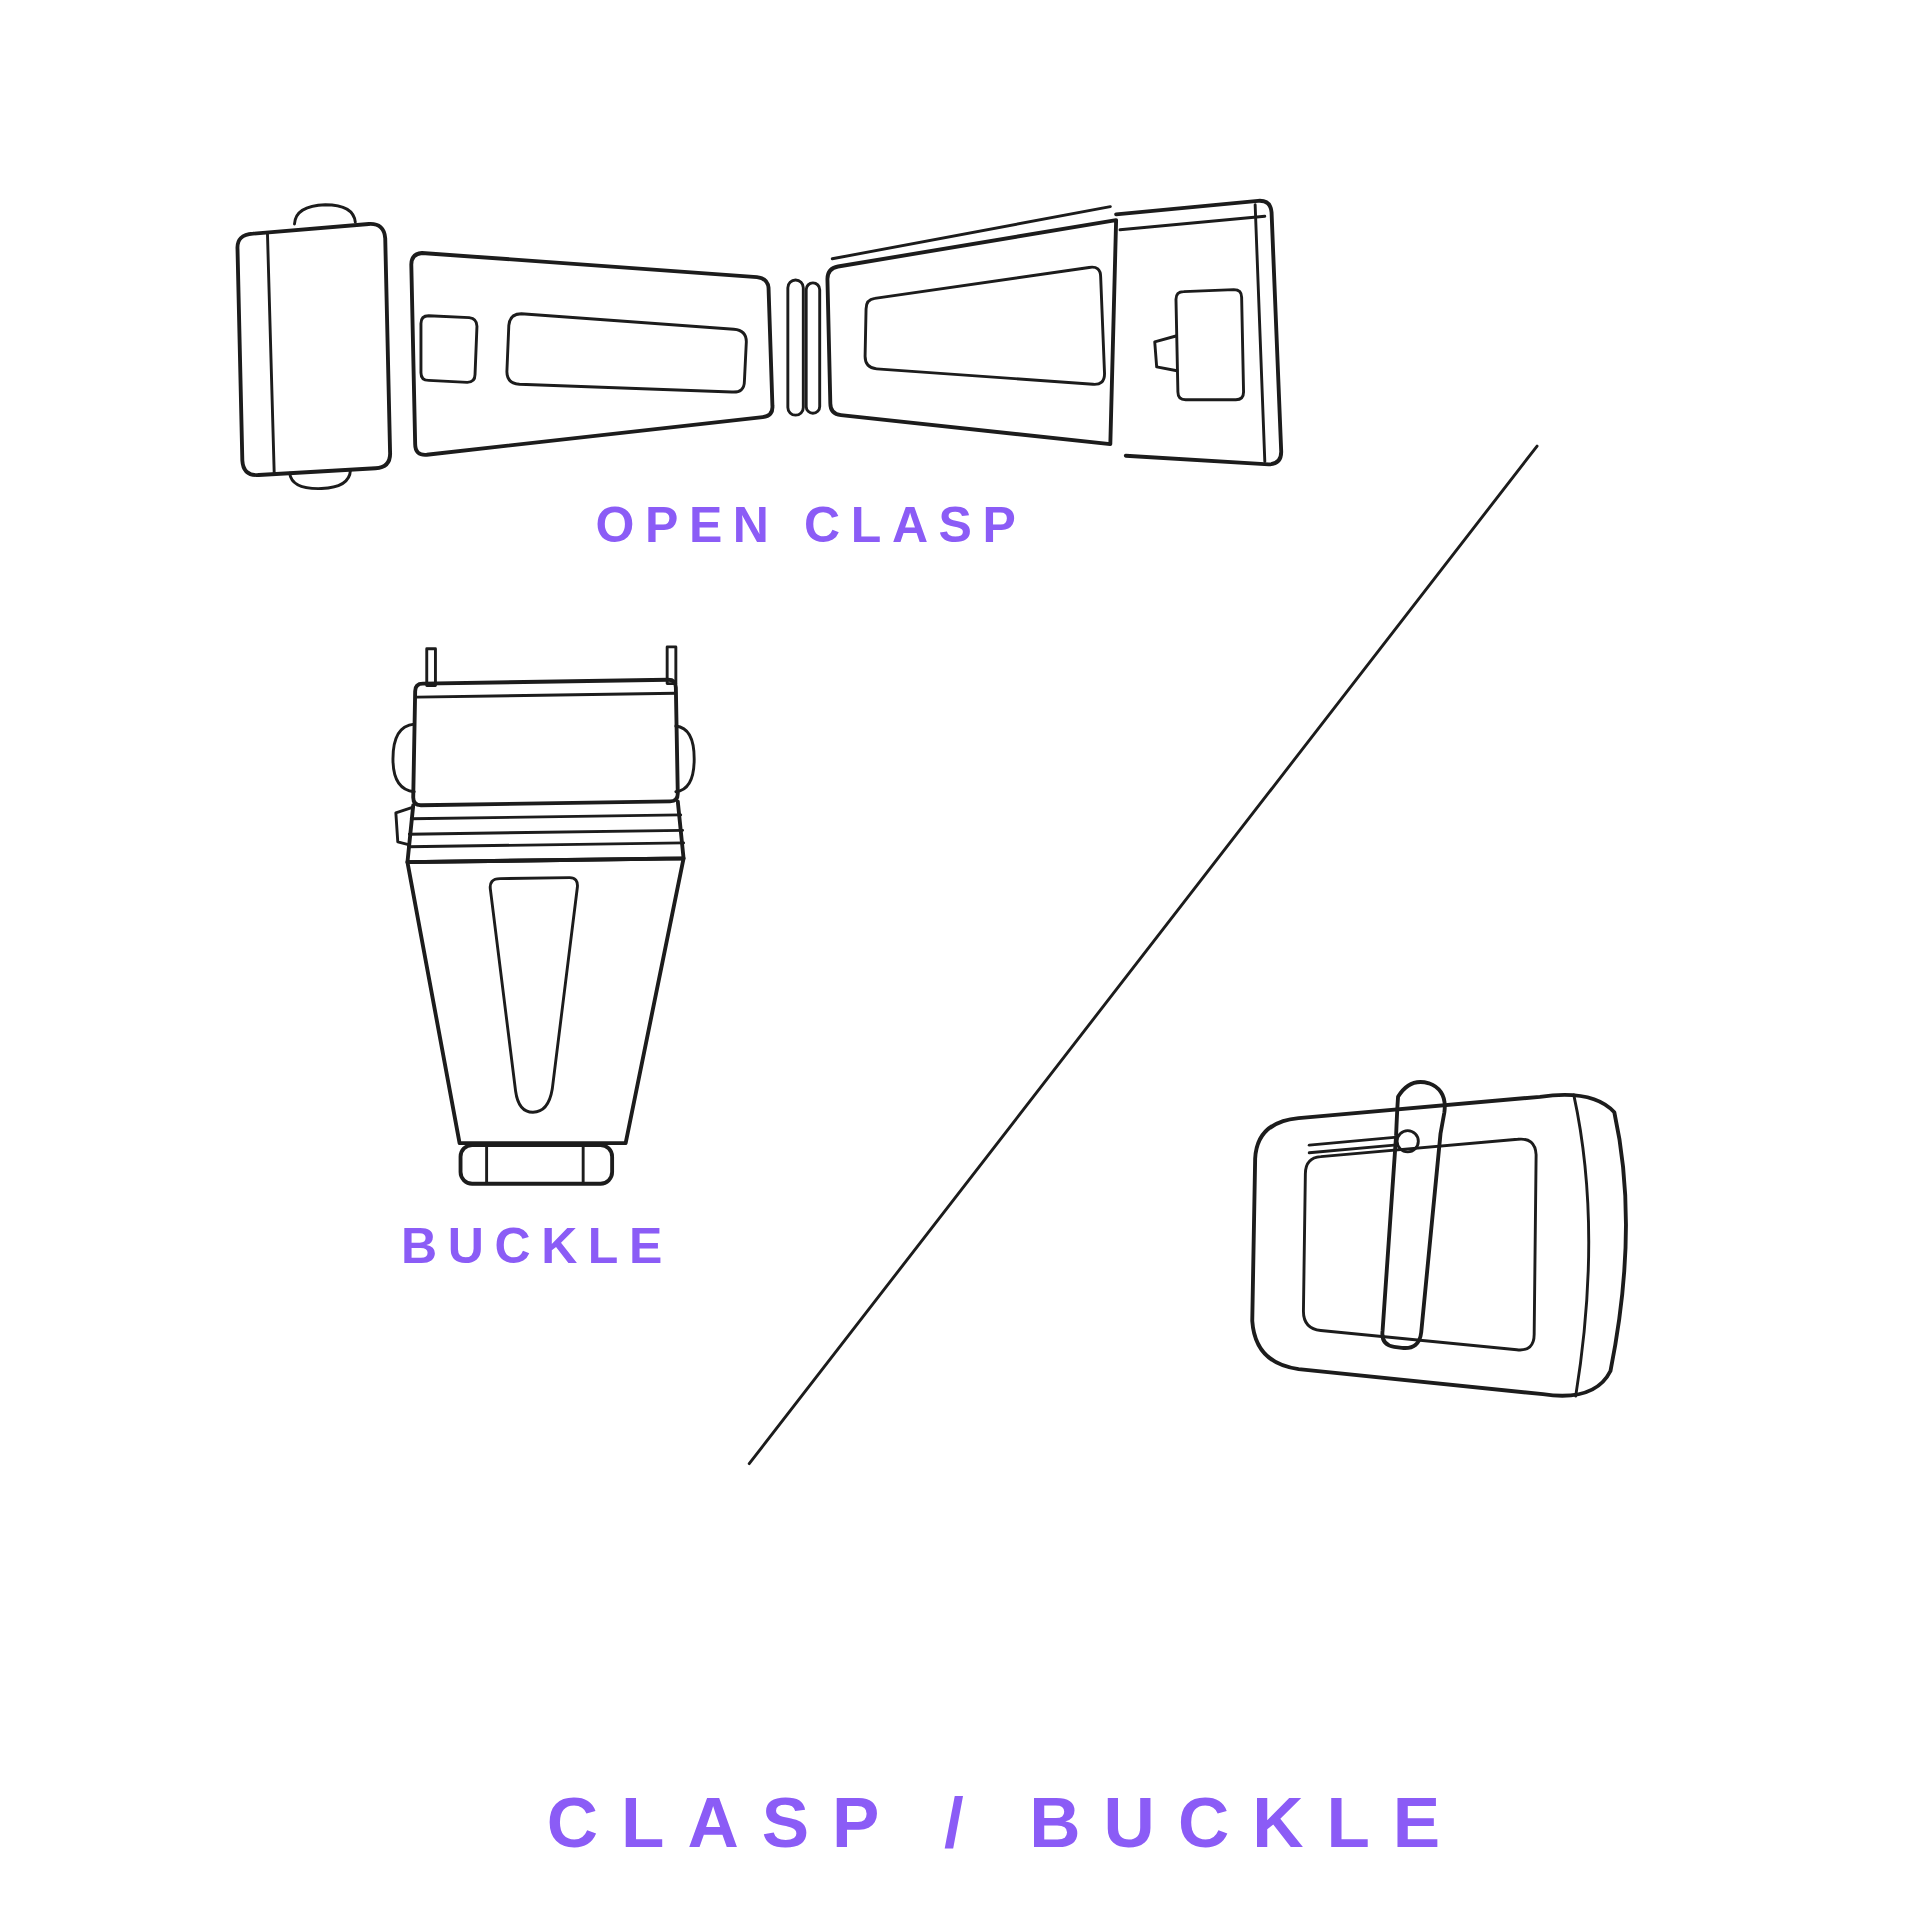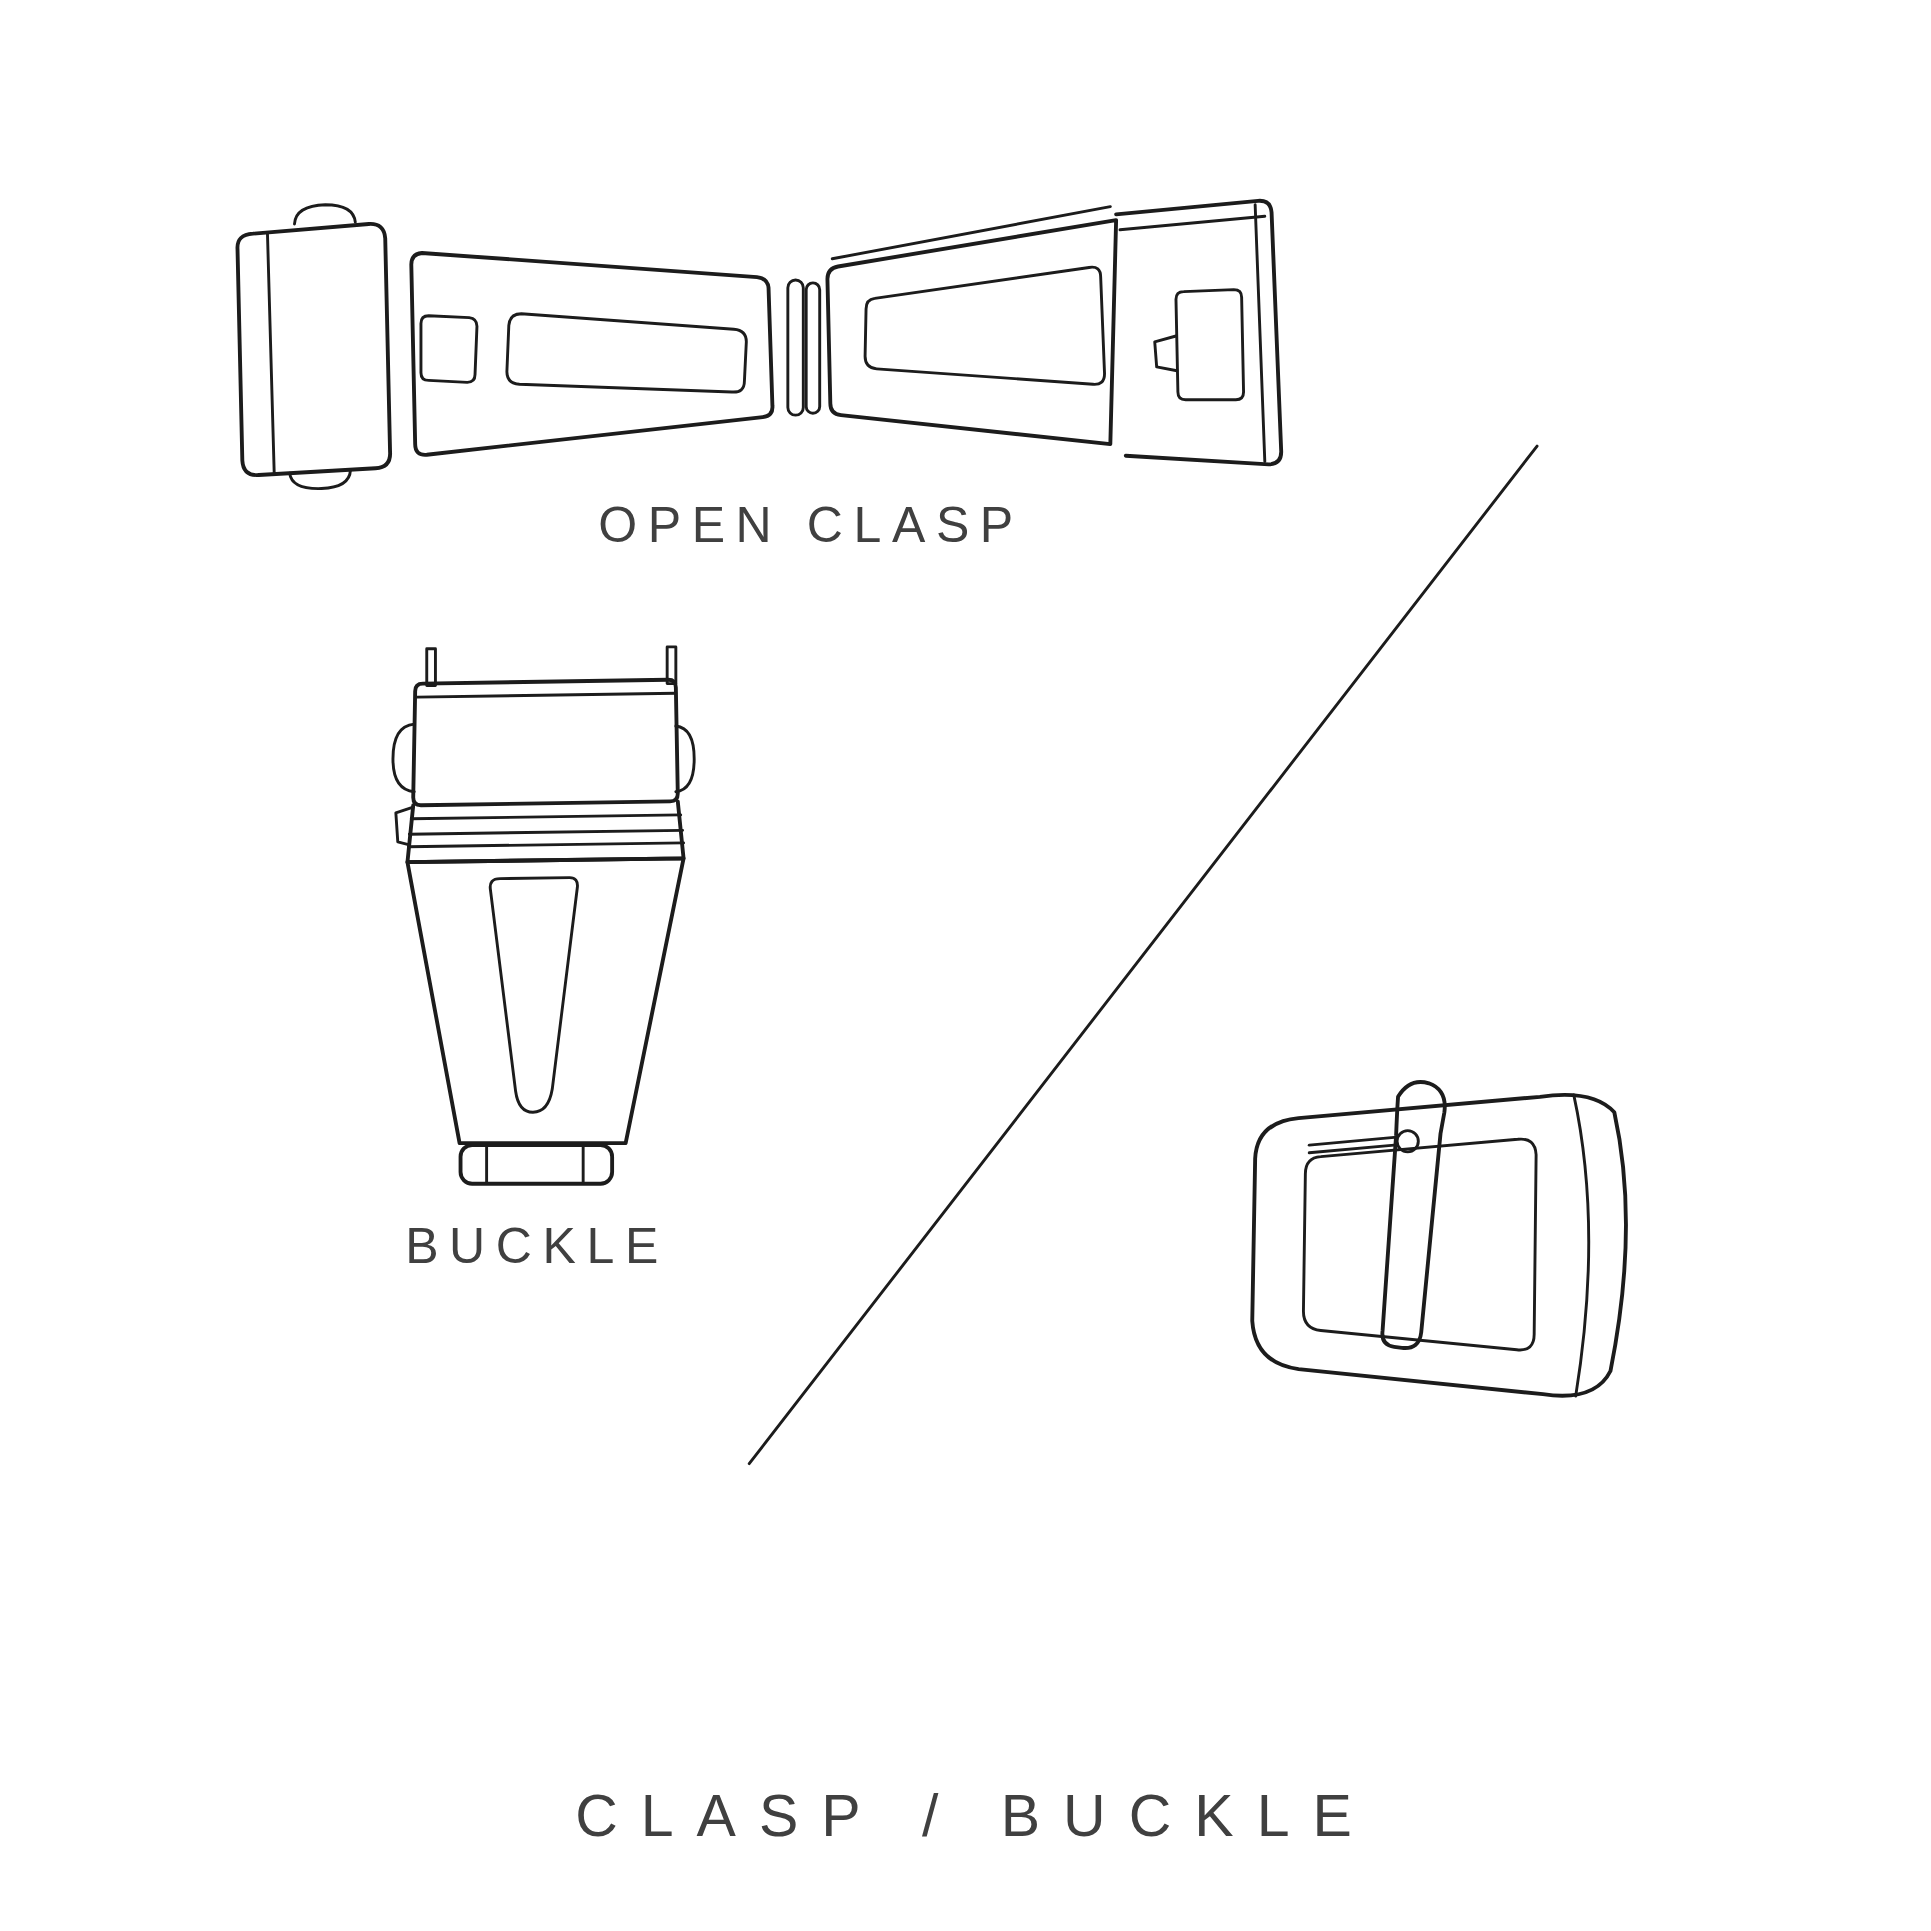--- a/index.html
+++ b/index.html
@@ -21,27 +21,27 @@
   .line-art-thin{
     fill:none;
     stroke:#1c1c1c;
     stroke-width:3;
     stroke-linejoin:round;
     stroke-linecap:round;
   }
   .label{
     position:absolute;
     transform:translateX(-50%);
-    color:#404040;
+    color:#8b5cf6;
     white-space:nowrap;
-    font-weight:400;
+    font-weight:700;
   }
   .label-open{left:811px;top:496px;font-size:50px;letter-spacing:10.6px;}
   .label-closed{left:537px;top:1217px;font-size:50px;letter-spacing:10.6px;}
-  .title{left:975px;top:1782px;font-size:59px;letter-spacing:23px;}
+  .title{left:1005px;top:1782px;font-size:71px;letter-spacing:23px;}
 </style>
 </head>
 <body>
 
 <div class="canvas">
 
   <svg class="art" viewBox="0 0 2000 2000" aria-hidden="true">
 
     <g>
 

